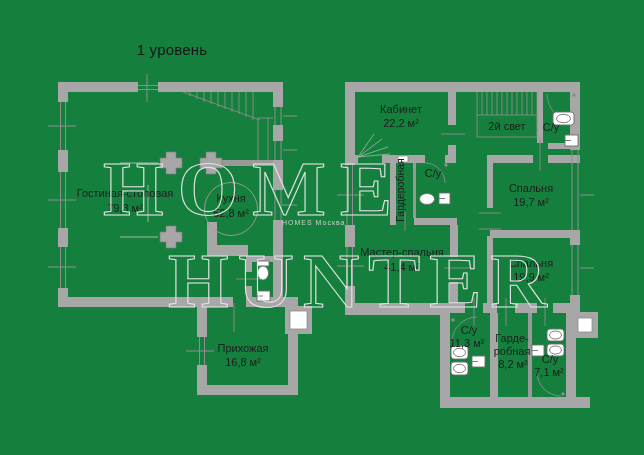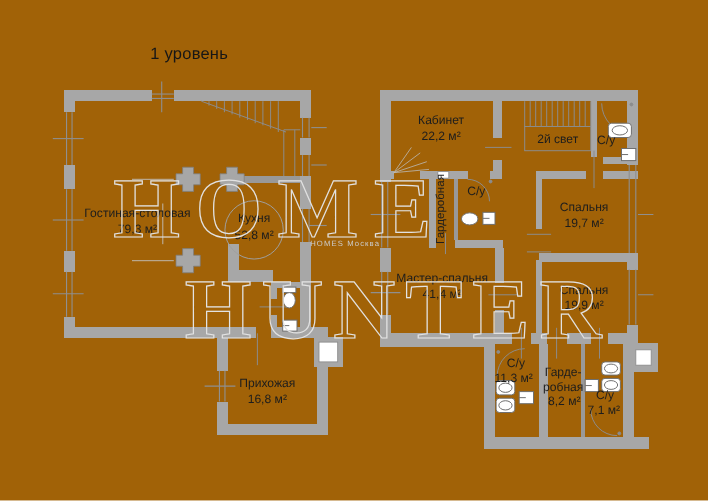--- a/index.html
+++ b/index.html
@@ -1,16 +1,16 @@
 <!DOCTYPE html>
 <html><head>
 <meta charset="utf-8">
 <style>
   html,body{margin:0;padding:0;background:#ffffff;}
-  #canvas{position:relative;width:644px;height:455px;background:#a16207;overflow:hidden;
+  #canvas{position:relative;width:644px;height:455px;background:#15803d;overflow:hidden;
           font-family:"Liberation Sans",sans-serif;}
   .plan-title{position:absolute;width:140px;text-align:center;font-size:15px;color:#161616;letter-spacing:.2px;}
   #title1{left:102px;top:41px;}
   #title2{left:394px;top:41px;}
   svg{position:absolute;left:0;top:0;z-index:1;}
   svg text{font-family:"Liberation Sans",sans-serif;fill:#1d1d1d;}
   .lbl{font-size:11px;text-anchor:middle;}
   .lbl-s{font-size:10.5px;text-anchor:middle;}
   .wm{position:absolute;z-index:3;pointer-events:none;color:transparent;
       -webkit-text-stroke:1.1px #e2e2e2;font-family:"Liberation Serif",serif;

